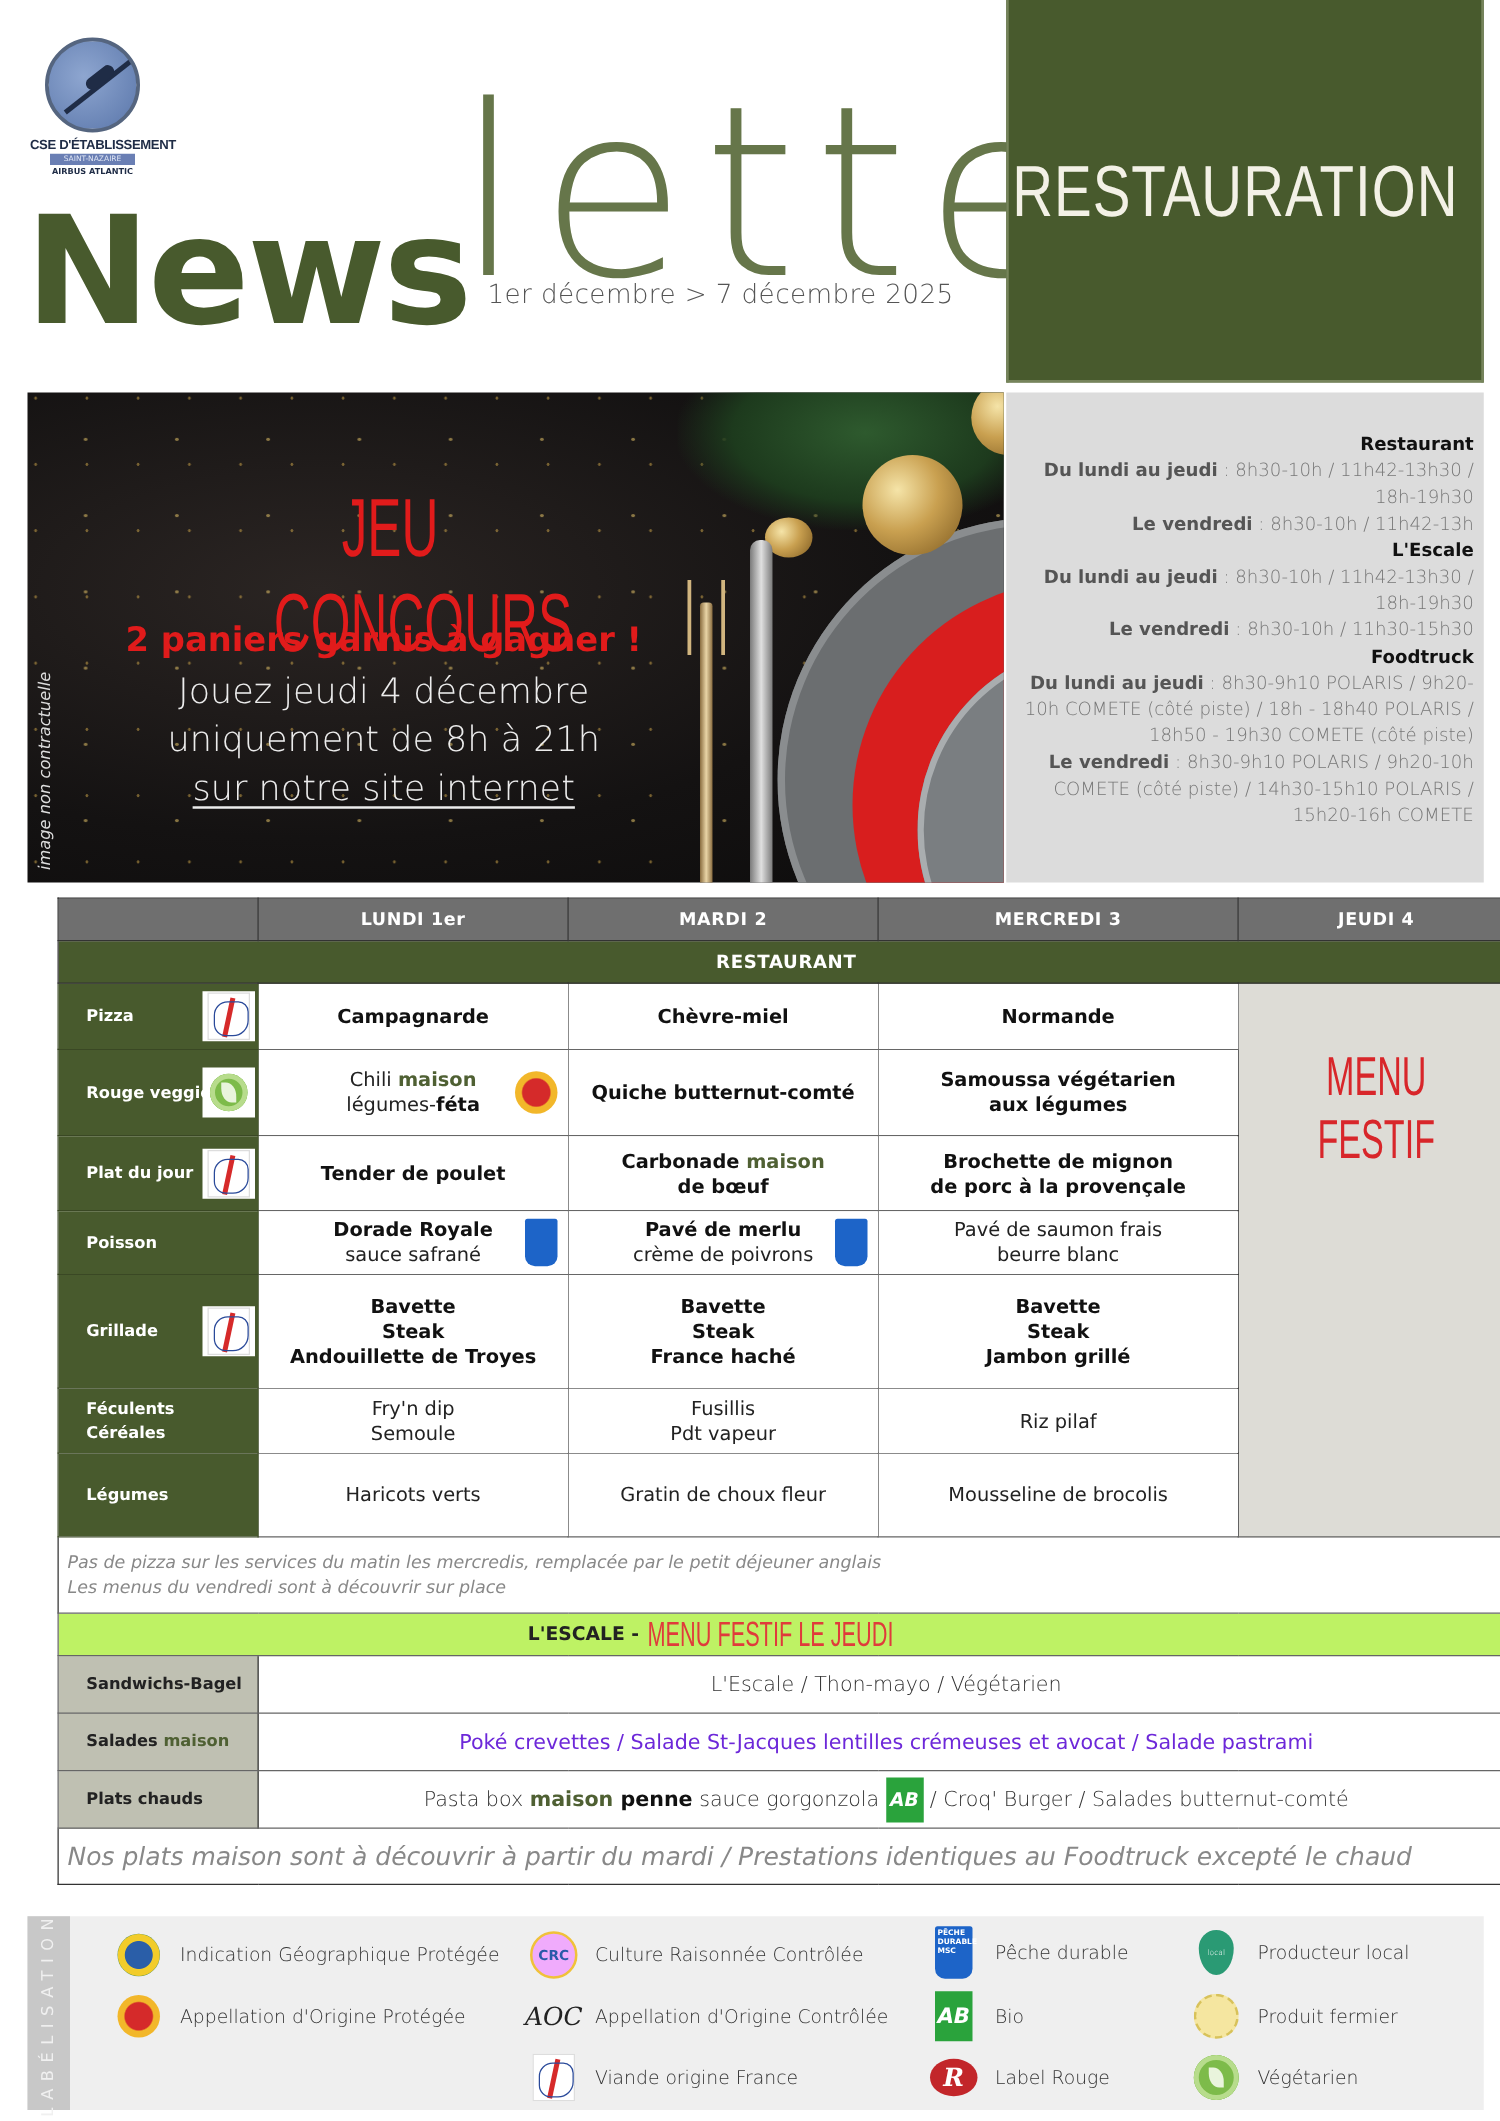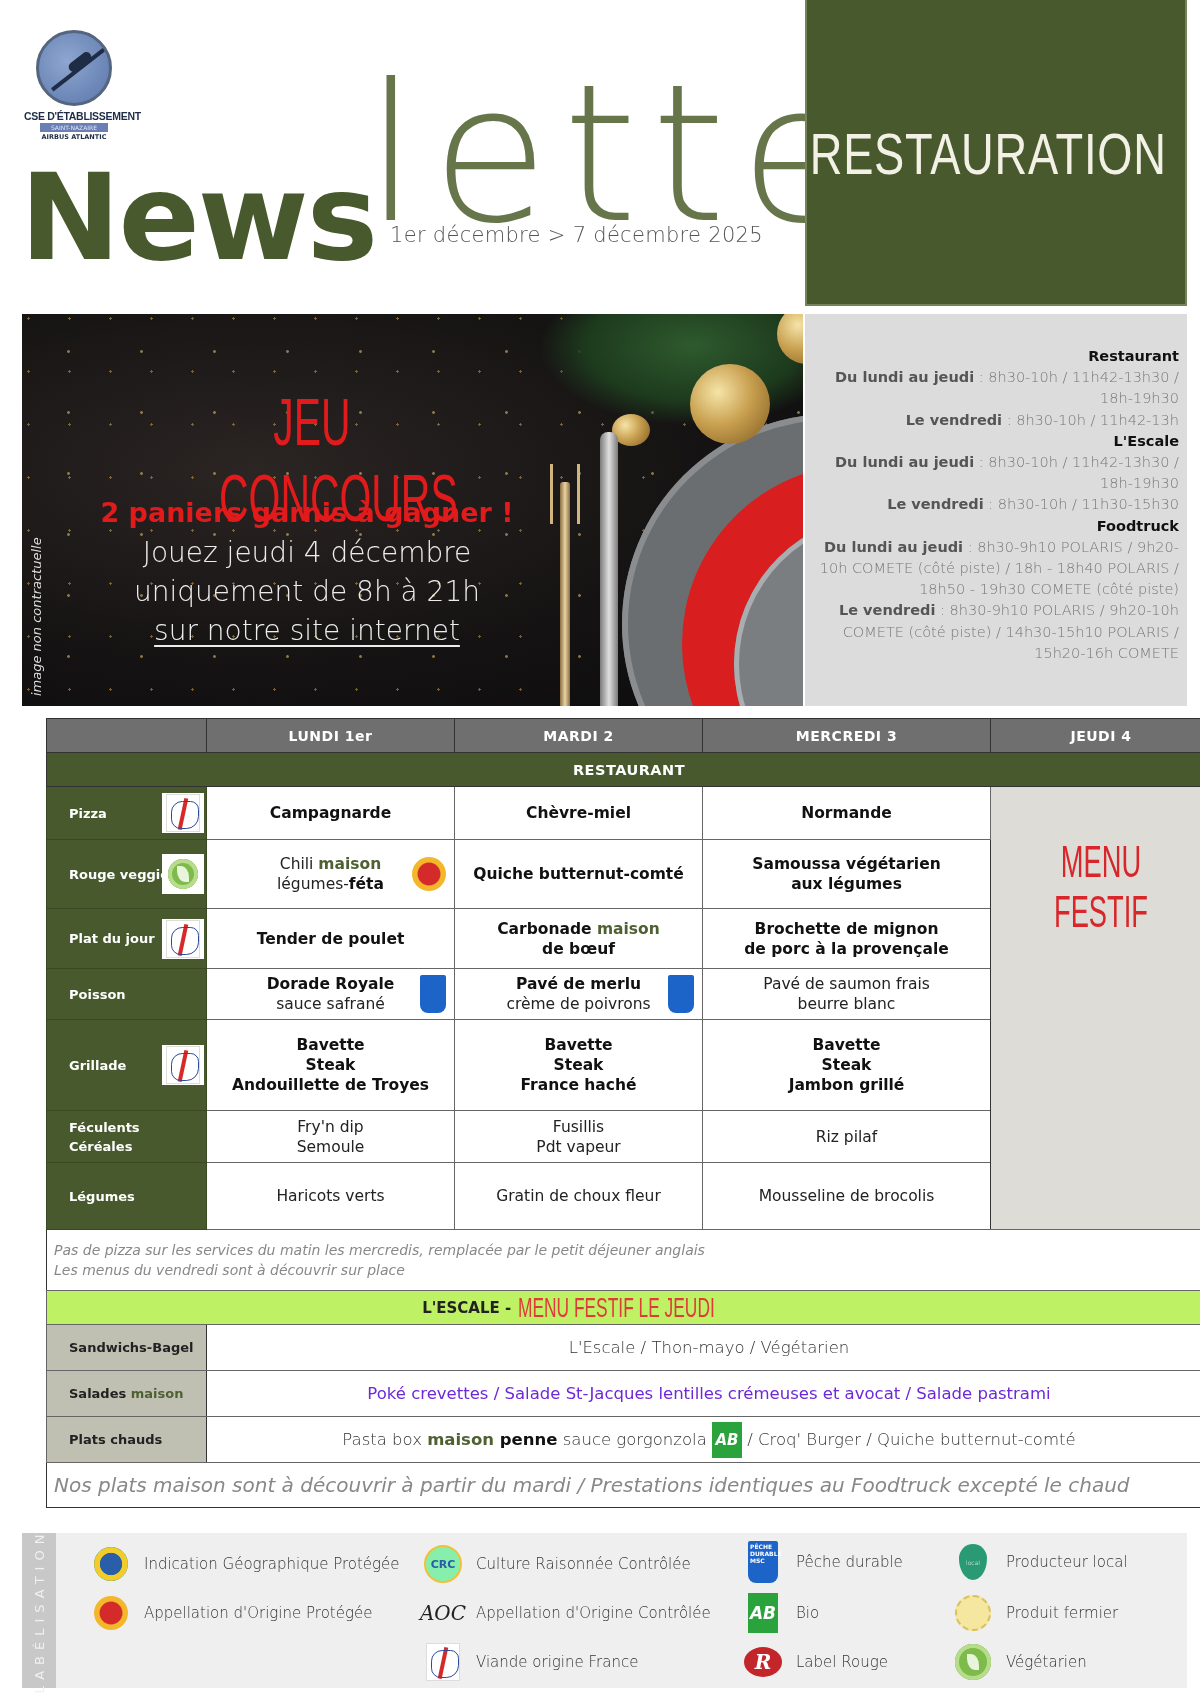--- a/index.html
+++ b/index.html
@@ -81,21 +81,21 @@
   .legend { left: 22px; top: 1533px; width: 1165px; height: 155px; background: #efefef; }
   .leg-side { position: absolute; left: 0; top: 0; width: 34px; height: 155px; background: #c8c8c8; }
   .leg-side span { position: absolute; left: 50%; top: 50%; transform: translate(-50%,-50%) rotate(-90deg); color: #f0f0f0; font-size: 13px; letter-spacing: 6px; white-space: nowrap; }
   .leg-item { position: absolute; display: flex; align-items: center; font-size: 15px; color: #333; font-weight: 300; }
   .leg-icon { width: 38px; height: 38px; margin-right: 14px; display: flex; align-items: center; justify-content: center; }
 
   
   .ico-igp { width: 34px; height: 34px; border-radius: 50%; background: radial-gradient(circle, #2a5ea8 45%, #f2cc2a 48%, #f2cc2a 68%, #2b7a3a 72%); }
   .ico-aop { width: 34px; height: 34px; border-radius: 50%; background: radial-gradient(circle, #d52a2a 45%, #f2b72a 50%, #f2b72a 80%, #e3931c 84%); }
   .ico-hve { width: 34px; height: 34px; border-radius: 50%; background: radial-gradient(circle, #e9dcc6 55%, #c89b7a 60%, #f5ece0 75%, #bfa58a 80%); }
-  .ico-crc { width: 38px; height: 38px; border-radius: 50%; border: 2px solid #f0c13a; display: flex; align-items: center; justify-content: center; font-size: 11px; font-weight: bold; color: #2a5aa8; background: #86efac; }
+  .ico-crc { width: 38px; height: 38px; border-radius: 50%; border: 2px solid #f0c13a; display: flex; align-items: center; justify-content: center; font-size: 11px; font-weight: bold; color: #2a5aa8; background: #f0abfc; }
   .ico-aoc { font-family: "DejaVu Serif", serif; font-size: 20px; font-style: italic; color: #222; }
   .ico-vf { width: 34px; height: 38px; background: #fff; position: relative; border: 1px solid #ddd; }
   .ico-vf::before { content: ""; position: absolute; left: 14px; top: 3px; width: 4px; height: 32px; background: #d62a2a; transform: rotate(12deg); }
   .ico-vf::after { content: ""; position: absolute; left: 4px; top: 6px; width: 26px; height: 26px; border: 1px solid #2a4a9a; border-radius: 40% 30% 45% 35%; }
   .ico-msc { width: 30px; height: 42px; background: #1d64c8; border-radius: 2px 2px 8px 8px; color: #fff; font-size: 6px; font-weight: bold; padding: 2px; line-height: 7px; text-align: left; }
   .ico-ab { width: 30px; height: 40px; background: #2aa33c; color: #fff; font-weight: bold; font-size: 17px; display: flex; align-items: center; justify-content: center; font-style: italic; }
   .ico-lr { width: 38px; height: 30px; border-radius: 50%; background: #c2262a; color: #fff; font-family: "DejaVu Serif", serif; font-style: italic; font-weight: bold; font-size: 20px; display: flex; align-items: center; justify-content: center; }
   .ico-local { width: 28px; height: 36px; background: #2a9a74; border-radius: 50% 50% 50% 50% / 40% 40% 60% 60%; color: #fff; font-size: 6px; display: flex; align-items: center; justify-content: center; text-align: center; }
   .ico-fermier { width: 36px; height: 36px; border-radius: 50%; background: #f5e6a0; border: 2px dashed #d8c25a; }
   .ico-veg { width: 36px; height: 36px; border-radius: 50%; background: #7dbb4a; box-shadow: inset 0 0 0 4px #b7dc8c, inset 0 0 0 9px #7dbb4a; display: flex; align-items: center; justify-content: center; }
@@ -296,21 +296,21 @@
     <td class="esc-lab">Sandwichs-Bagel</td>
     <td colspan="4" class="esc-cell">L'Escale / Thon-mayo / Végétarien</td>
   </tr>
   <tr>
     <td class="esc-lab"><span>Salades </span><span class="green">maison</span></td>
     <td colspan="4" class="esc-cell bold">Poké crevettes / Salade St-Jacques lentilles crémeuses et avocat / Salade pastrami</td>
   </tr>
   <tr>
     <td class="esc-lab">Plats chauds</td>
     <td colspan="4" class="esc-cell">
-      <span>Pasta box </span><span class="green">maison</span><span class="b"> penne</span><span> sauce gorgonzola </span><span class="ico-ab" style="display:inline-flex;width:30px;height:36px;font-size:15px;vertical-align:middle;">AB</span><span> / Croq' Burger / Quiche butternut-comté</span>
+      <span>Pasta box </span><span class="green">maison</span><span class="b"> penne</span><span> sauce gorgonzola </span><span class="ico-ab" style="display:inline-flex;width:30px;height:36px;font-size:15px;vertical-align:middle;">AB</span><span> / Croq' Burger / Salades butternut-comté</span>
     </td>
   </tr>
   <tr class="foot-note">
     <td colspan="5">Nos plats maison sont à découvrir à partir du mardi / Prestations identiques au Foodtruck excepté le chaud</td>
   </tr>
 </tbody>
     </table>
 </div>
 
 <div class="abs legend">

